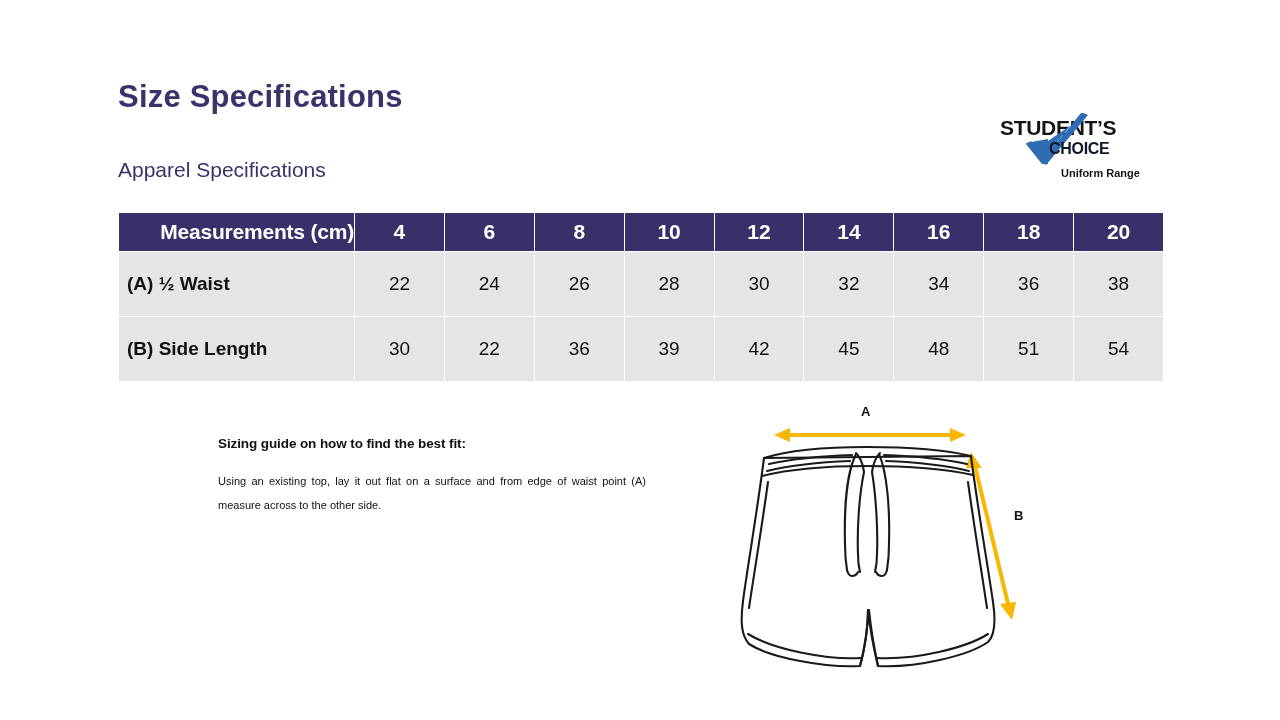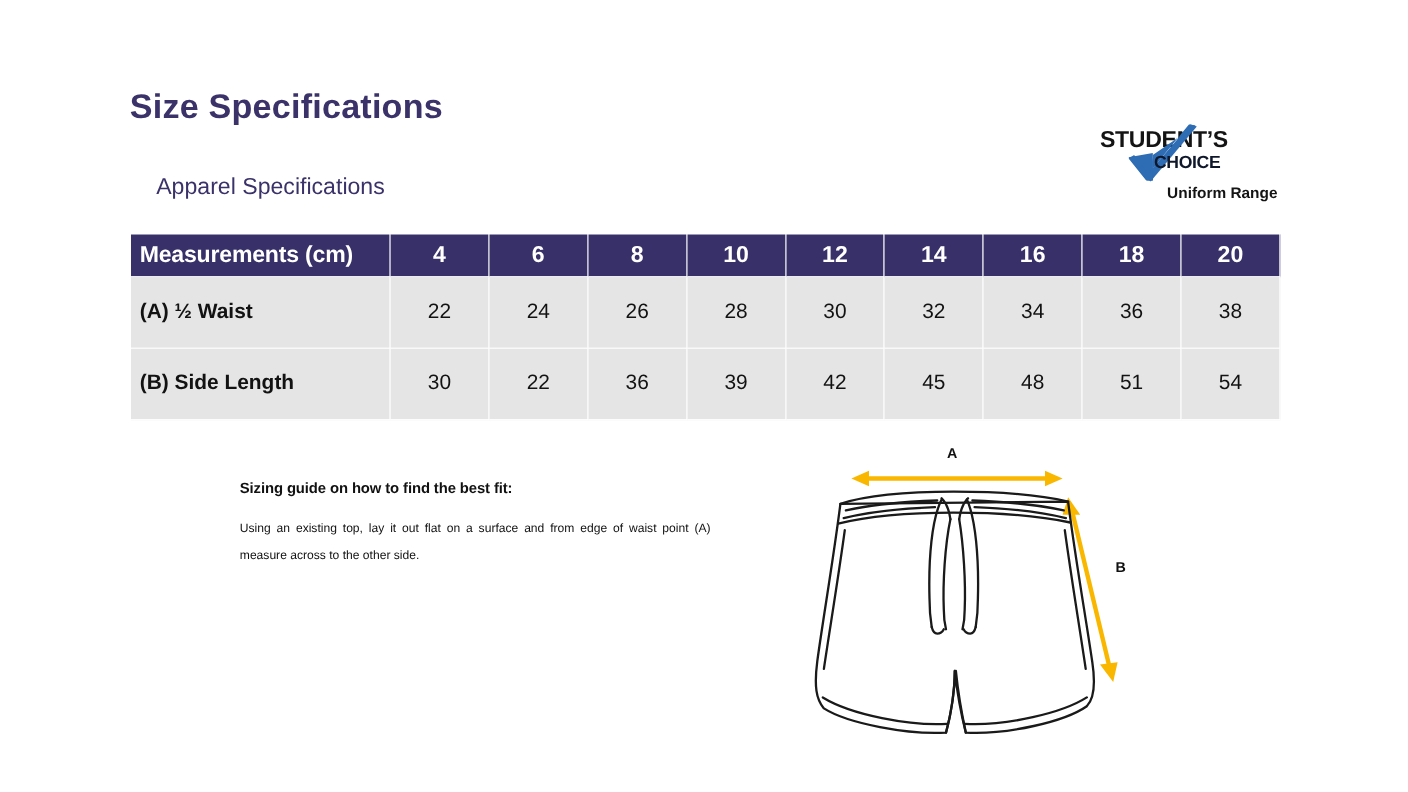--- a/index.html
+++ b/index.html
@@ -35,21 +35,20 @@
     white-space: nowrap;
   }
   .subtitle {
     position: absolute;
     left: 118px;
     top: 158px;
     font-size: 21px;
     font-weight: normal;
     color: #3a3269;
     white-space: nowrap;
-    margin-left: 24px;
   }
 
   
   .logo {
     position: absolute;
     left: 1000px;
     top: 116px;
     width: 170px;
     height: 70px;
   }
@@ -70,21 +69,21 @@
     font-size: 16px;
     font-weight: bold;
     color: #0f172a;
     letter-spacing: -0.3px;
     white-space: nowrap;
   }
   .logo-tagline {
     position: absolute;
     left: 61px;
     top: 51px;
-    font-size: 14px;
+    font-size: 11px;
     font-weight: bold;
     color: #141414;
     white-space: nowrap;
   }
   .logo-check {
     position: absolute;
     left: 24px;
     top: -3px;
     width: 66px;
     height: 56px;
@@ -106,21 +105,21 @@
     vertical-align: middle;
   }
   .size-table thead th {
     background: #373069;
     color: #ffffff;
     font-size: 21px;
     font-weight: bold;
     height: 38px;
   }
   .size-table thead th.label-col {
-    text-align: left;
+    text-align: right;
     padding-left: 8px;
     letter-spacing: -0.2px;
   }
   .size-table tbody td {
     background: #e5e5e5;
     color: #121212;
     font-size: 19px;
     font-weight: normal;
     height: 64px;
   }

